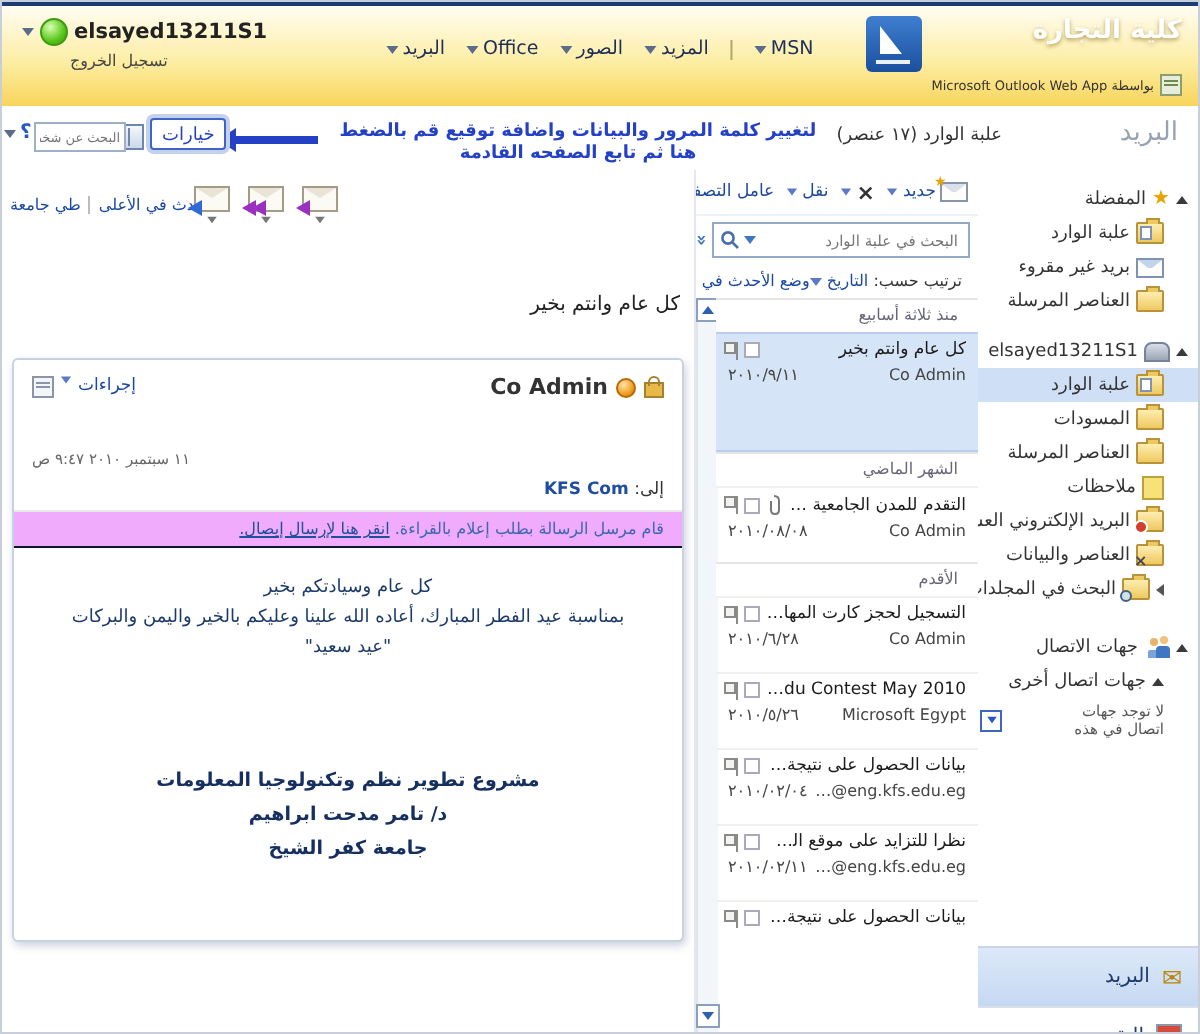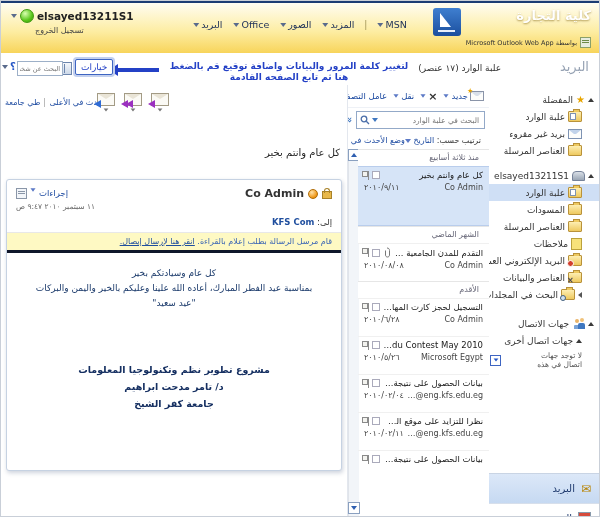--- a/index.html
+++ b/index.html
@@ -135,24 +135,24 @@
   .card-head{display:flex;justify-content:space-between;align-items:center;padding:7px 9px 0;}
   .ch-right{display:flex;align-items:center;gap:4px;}
   .lock{width:8px;height:6px;background:#e8b84b;border:1px solid #a8822a;position:relative;margin-top:3px;}
   .lock::before{content:"";position:absolute;top:-4px;left:1px;width:4px;height:4px;border:1px solid #a8822a;border-bottom:none;border-radius:3px 3px 0 0;}
   .orb-o{width:8px;height:8px;border-radius:50%;background:radial-gradient(circle at 35% 30%,#ffe2a8,#f09a1d 65%,#c47607);border:1px solid #b06c05;}
   .sender-name{font-size:11px;font-weight:bold;color:#333;}
   .ch-left{display:flex;align-items:flex-start;gap:3px;font-size:8.5px;color:#1b49a0;}
   .ch-left .car{border-top-color:#5b79c6;transform:scale(.85);}
   .det-ico{width:9px;height:9px;border:1px solid #8a96a8;background:#f3f6fa;position:relative;}
   .det-ico::after{content:"";position:absolute;left:1px;right:1px;top:2px;height:1px;background:#8a96a8;box-shadow:0 2px 0 #8a96a8;}
-  .card-date{text-align:left;padding:2px 9px 0;font-size:7.5px;color:#666;direction:rtl;}
+  .card-date{text-align:left;padding:2px 9px 0;font-size:7.5px;color:#666;direction:rtl;margin-top:23px;}
   .card-to{padding:6px 9px 5px;font-size:8.5px;color:#333;border-bottom:1px solid #e8e8e8;}
   .to-value{color:#1f4e9e;font-weight:bold;}
-  .infobar{background:#fef9c3;border-bottom:3px solid #0f172a;padding:4px 9px;font-size:8px;color:#3b66b5;}
+  .infobar{background:#f0abfc;border-bottom:1px solid #0f172a;padding:4px 9px;font-size:8px;color:#3b66b5;}
   .infobar .rlink{color:#1f4e9e;text-decoration:underline;cursor:pointer;}
   .msg-body{text-align:center;padding-top:13px;color:#1b3a6b;font-size:9px;line-height:1.65;}
   .msg-sig{margin-top:50px;text-align:center;font-weight:bold;font-size:9.5px;color:#152f61;line-height:1.8;}
 </style>
 </head>
 <body>
 
 <div class="page">
 
   <div class="banner">

